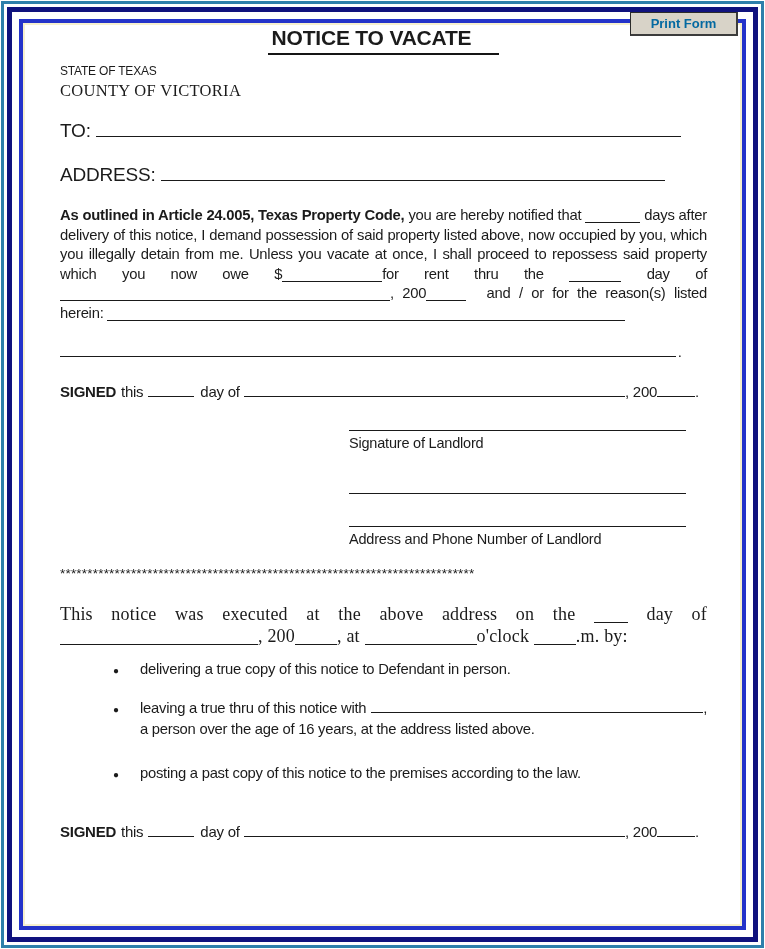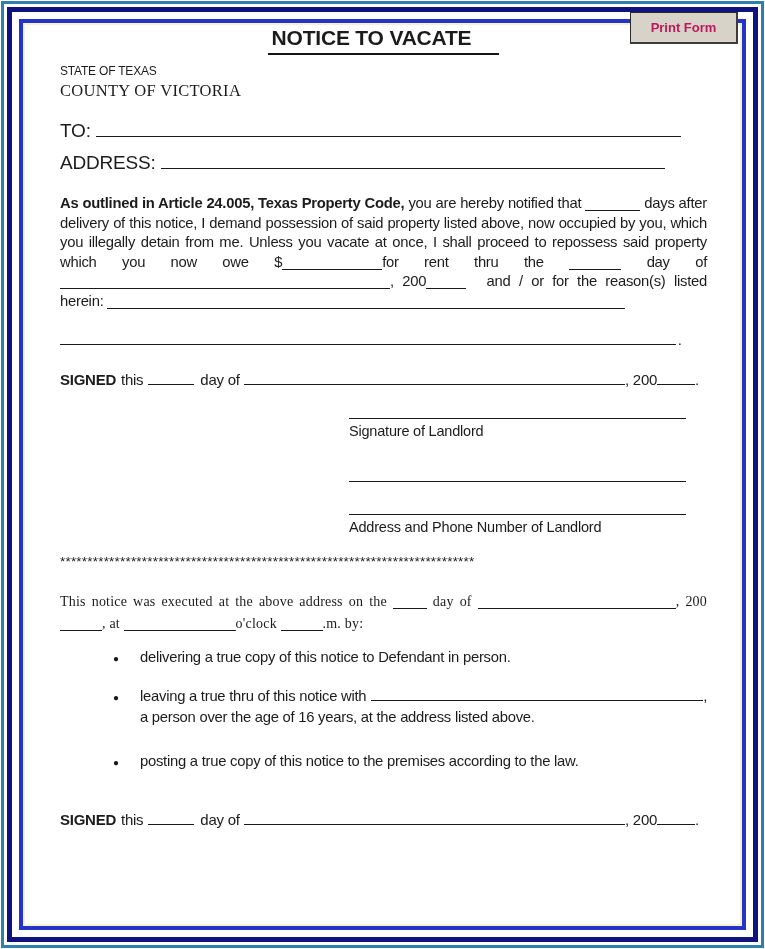--- a/index.html
+++ b/index.html
@@ -9,36 +9,36 @@
   .frame{position:absolute;pointer-events:none;}
   .frame-teal{inset:1px;border:3px solid #2e7fab;}
   .frame-navy{inset:7px;border:5px solid #10127e;}
   .frame-blue{inset:19px;border:4px solid #2433c9;}
   .frame-cream{inset:23px;border:2px solid #f6f0ce;}
 
   .content{position:absolute;left:25px;right:25px;top:25px;bottom:25px;
            padding:0 33px 0 35px;box-sizing:border-box;overflow:hidden;}
 
   
-  .print-btn{position:absolute;top:12px;right:27px;width:108px;height:32px;z-index:5;
+  .print-btn{position:absolute;top:12px;right:27px;width:108px;height:24px;z-index:5;
              background:#d8d3c8;border:1px solid #2b2b2b;border-right:2px solid #3c3c3c;
              border-bottom:2px solid #3c3c3c;font-family:"Liberation Sans",sans-serif;
-             font-size:13px;font-weight:bold;color:#be185d;display:flex;align-items:center;
+             font-size:13px;font-weight:bold;color:#0369a1;display:flex;align-items:center;
              justify-content:center;cursor:pointer;}
 
   .title-row{text-align:center;margin-top:1px;}
   .title{display:inline-block;font-size:21px;font-weight:bold;letter-spacing:-0.2px;
          border-bottom:2px solid #151515;padding:0 28px 3px 4px;text-align:center;}
 
   .state{margin-top:9px;font-size:12px;letter-spacing:-0.2px;}
   .county{margin-top:3px;font-family:"Liberation Serif",serif;font-size:16.5px;letter-spacing:0.3px;}
 
   .field-row{display:flex;align-items:baseline;font-size:19px;letter-spacing:-0.2px;}
   .to-row{margin-top:16px;}
-  .addr-row{margin-top:7px;}
+  .addr-row{margin-top:19px;}
   .line-fill{flex:1;border-bottom:1.5px solid #1a1a1a;height:1em;margin-bottom:-3px;margin-left:5px;}
   .to-row .line-fill{margin-right:26px;}
   .addr-row .line-fill{margin-right:42px;}
 
   .para{font-size:14.8px;line-height:19.5px;letter-spacing:-0.25px;text-align:justify;margin:0;}
   .para1{margin-top:20px;}
   .ul{display:inline-block;border-bottom:1.5px solid #1a1a1a;height:0.9em;margin-bottom:-3px;}
   .w55{width:55px;} .w100{width:100px;} .w52{width:52px;} .w330{width:330px;}
   .w40{width:40px;} .w520{width:518px;} .w46{width:46px;} .w38{width:38px;}
   .w34{width:34px;} .w205{width:198px;} .w42{width:42px;} .w112{width:112px;}
@@ -60,21 +60,21 @@
   .sig-block{box-sizing:border-box;}
   .landlord{margin-top:30px;margin-left:289px;width:337px;}
   .sig-line{border-bottom:1.5px solid #1a1a1a;height:0;}
   .sig-label{font-size:14.5px;letter-spacing:-0.2px;margin-top:4px;}
   .mt29{margin-top:42px;}
   .mt32{margin-top:32px;}
 
   .asterisks{margin-top:19px;font-size:13.5px;letter-spacing:0.2px;white-space:nowrap;
              font-family:"Liberation Sans",sans-serif;}
 
-  .serif-para{font-family:"Liberation Serif",serif;font-size:14px;line-height:22px;
+  .serif-para{font-family:"Liberation Serif",serif;font-size:18px;line-height:22px;
               letter-spacing:0.2px;text-align:justify;margin:0;}
   .executed{margin-top:22px;}
   .serif-para .ul{border-bottom-width:1.3px;}
 
   .bullets{margin-top:12px;}
   .bullet-row{display:flex;align-items:baseline;font-size:14.8px;line-height:21px;
               letter-spacing:-0.25px;}
   .bullet-b1{margin-top:0;}
   .bullet-b2{margin-top:16px;}
   .bullet-b3{margin-top:23px;}
@@ -158,21 +158,21 @@
             <span>leaving a true thru of this notice with</span>
             <span class="line-fill"></span>
             <span>,</span>
           </div>
           <div>a person over the age of 16 years, at the address listed above.</div>
         </div>
       </div>
 
       <div class="bullet-row bullet-b3">
         <span class="marker">●</span>
-        <div class="bullet-body">posting a true copy of this notice to the premises according to the law.</div>
+        <div class="bullet-body">posting a past copy of this notice to the premises according to the law.</div>
       </div>
 
     </div>
 
     <div class="signed-row signed-2">
       <b>SIGNED</b>
       <span class="sp">this</span>
       <span class="ul w46"></span>
       <span class="spl">day of</span>
       <span class="line-fill"></span>

